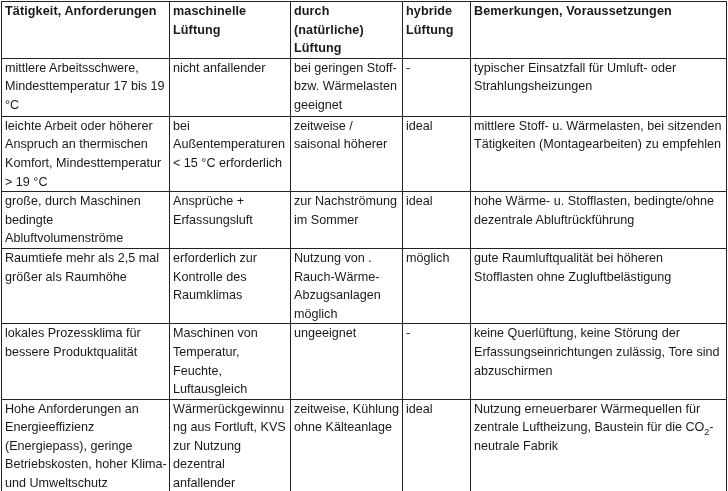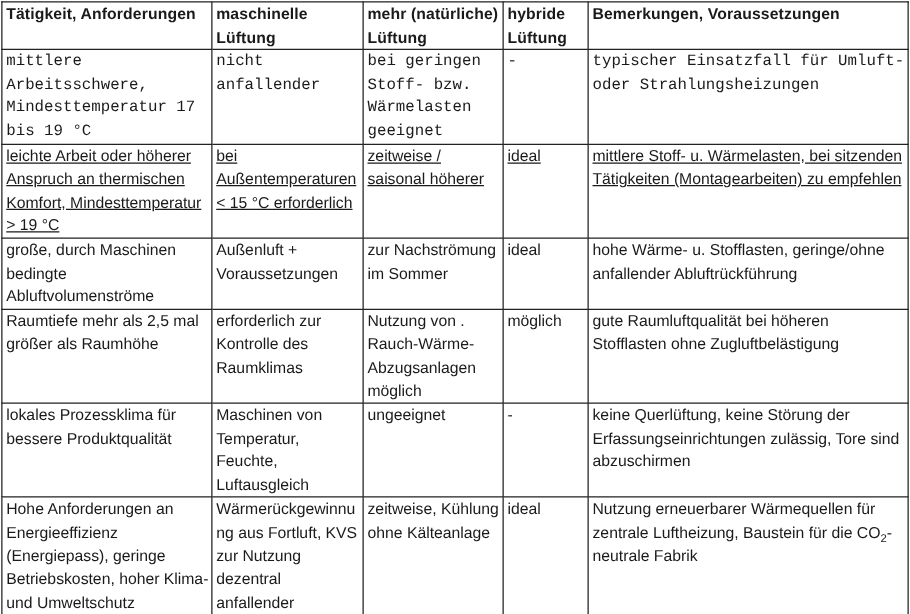--- a/index.html
+++ b/index.html
@@ -23,22 +23,22 @@
     margin-left: 28px;
   }
   th { font-weight: bold; letter-spacing: 0.1px; }
   col.c1 { width: 168px; }
   col.c2 { width: 121px; }
   col.c3 { width: 112px; }
   col.c4 { width: 68px; }
   col.c5 { width: 256px; }
   tr.r0 { height: 34px; }
   tr.r1 { height: 28px; }
-  tr.r2 { height: 58px; font-family: Liberation Mono, monospace; }
-  tr.r3 { height: 69px; text-decoration: underline; }
+  tr.r2 { height: 58px; }
+  tr.r3 { height: 69px; }
   tr.r4 { height: 55px; }
   tr.r5 { height: 68px; }
   tr.r6 { height: 75px; }
   tr.r7 { height: 101px; }
   sub { font-size: 9px; line-height: 0; }
 </style>
 </head>
 <body>
 
 <table>
@@ -46,44 +46,44 @@
     <col class="c1">
       <col class="c2">
       <col class="c3">
       <col class="c4">
       <col class="c5">
   </colgroup>
   <tbody>
       <tr class="r0">
     <th>Tätigkeit, Anforderungen</th>
     <th>maschinelle Lüftung</th>
-    <th>mehr (natürliche) Lüftung</th>
+    <th>durch (natürliche) Lüftung</th>
     <th>hybride Lüftung</th>
     <th>Bemerkungen, Voraussetzungen</th>
   </tr>
   <tr class="r2">
     <td>mittlere Arbeitsschwere, Mindesttemperatur 17 bis 19 °C</td>
     <td>nicht anfallender</td>
     <td>bei geringen Stoff- bzw. Wärmelasten geeignet</td>
     <td>-</td>
     <td>typischer Einsatzfall für Umluft- oder Strahlungsheizungen</td>
   </tr>
   <tr class="r3">
     <td>leichte Arbeit oder höherer Anspruch an thermischen Komfort, Mindesttemperatur &gt; 19 °C</td>
     <td>bei Außentemperaturen &lt; 15 °C erforderlich</td>
     <td>zeitweise / saisonal höherer</td>
     <td>ideal</td>
     <td>mittlere Stoff- u. Wärmelasten, bei sitzenden Tätigkeiten (Montagearbeiten) zu empfehlen</td>
   </tr>
   <tr class="r4">
     <td>große, durch Maschinen bedingte Abluftvolumenströme</td>
-    <td>Außenluft + Voraussetzungen</td>
+    <td>Ansprüche + Erfassungsluft</td>
     <td>zur Nachströmung im Sommer</td>
     <td>ideal</td>
-    <td>hohe Wärme- u. Stofflasten, geringe/ohne anfallender Abluftrückführung</td>
+    <td>hohe Wärme- u. Stofflasten, bedingte/ohne dezentrale Abluftrückführung</td>
   </tr>
   <tr class="r5">
     <td>Raumtiefe mehr als 2,5 mal größer als Raumhöhe</td>
     <td>erforderlich zur Kontrolle des Raumklimas</td>
     <td>Nutzung von . Rauch-Wärme-Abzugsanlagen möglich</td>
     <td>möglich</td>
     <td>gute Raumluftqualität bei höheren Stofflasten ohne Zugluftbelästigung</td>
   </tr>
   <tr class="r6">
     <td>lokales Prozessklima für bessere Produktqualität</td>

